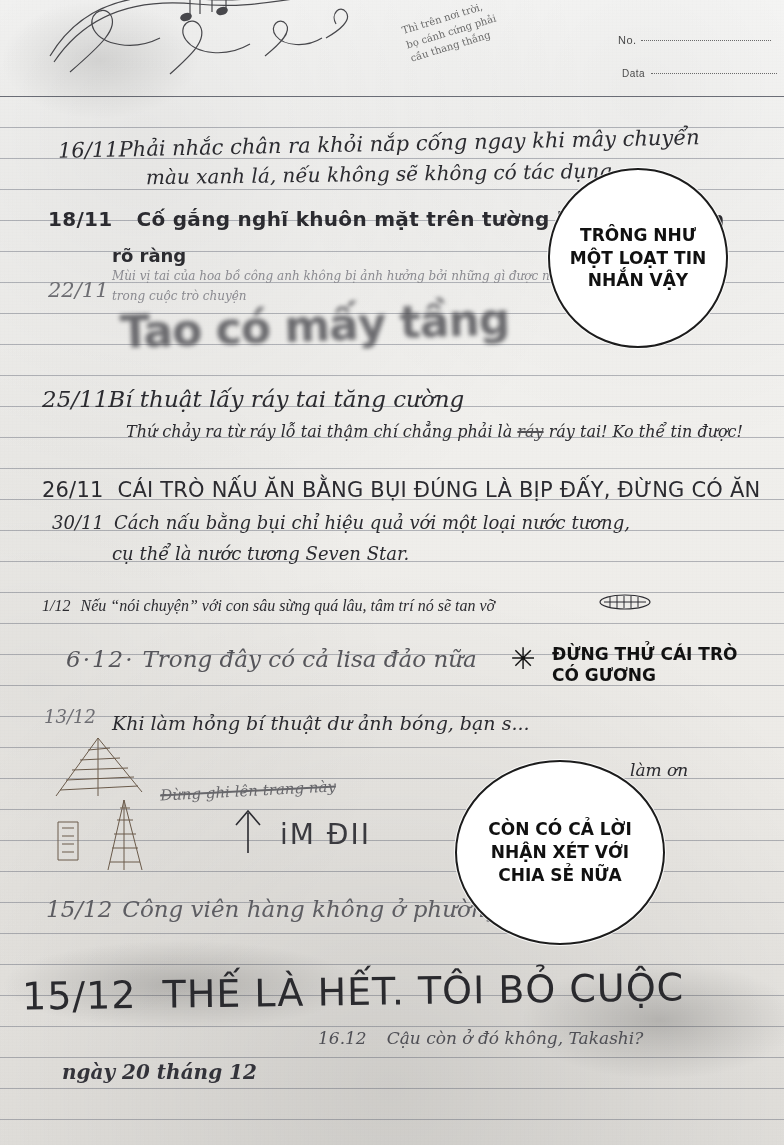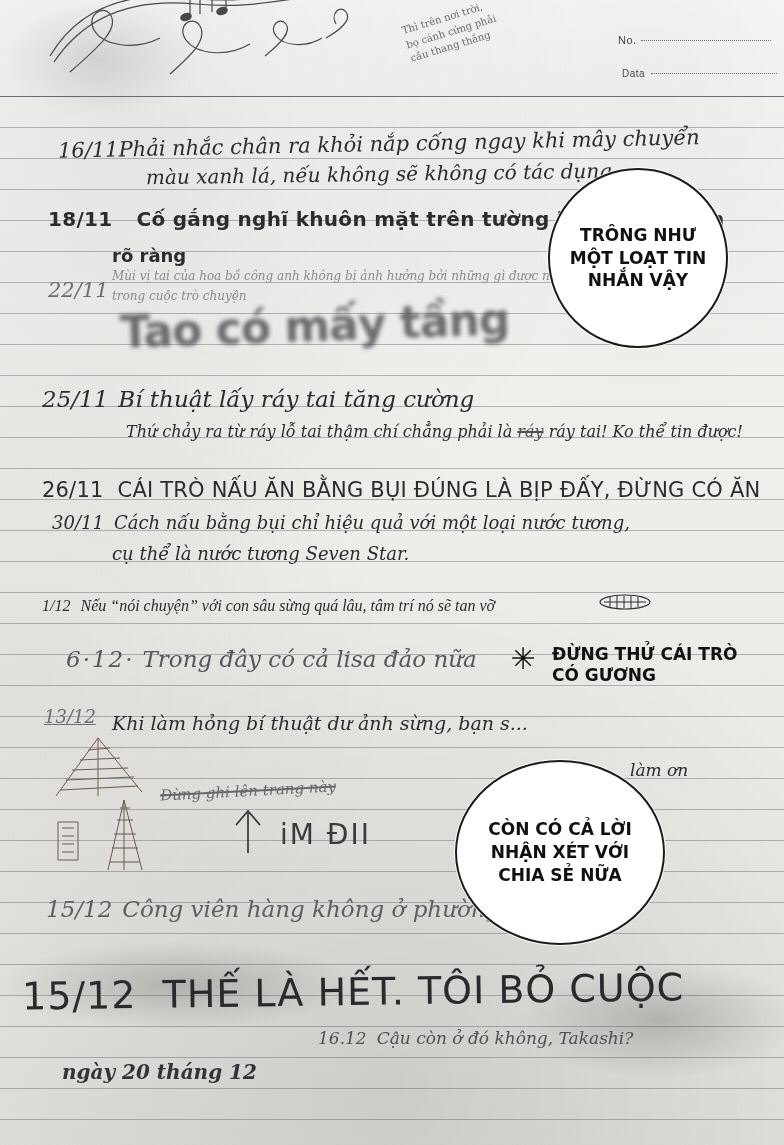--- a/index.html
+++ b/index.html
@@ -144,54 +144,54 @@
     font-family: "DejaVu Sans", sans-serif;
     font-weight: bold;
     font-size: 44px;
     color: #4b4b50;
     letter-spacing: -1px;
     transform: rotate(-2deg);
   }
   #graffiti .blur { filter: blur(2.2px); opacity: .8; }
 
   #e2511 { left: 42px; top: 386px; font-size: 23px; }
-  #e2511 .d { margin-right: 10px; }
+  #e2511 .d { }
   #e2511b { left: 126px; top: 422px; font-size: 16px; }
   .strike { text-decoration: line-through; text-decoration-thickness: 2px; opacity: .8; }
 
   #e2611 { left: 42px; top: 478px; font-size: 21px; font-family: "DejaVu Sans", sans-serif;
            font-style: normal; letter-spacing: .2px; }
   #e2611 .d { margin-right: 14px; }
   #e3011 { left: 52px; top: 512px; font-size: 18px; }
   #e3011 .d { margin-right: 10px; }
   #e3011b { left: 112px; top: 543px; font-size: 18px; }
 
   #e112 { left: 42px; top: 597px; font-size: 16px; font-family: "Liberation Serif", serif; font-style: italic; }
   #e112 .d { margin-right: 10px; }
 
   #e612 { left: 66px; top: 646px; font-size: 23px; color: #55555a; }
   #e612 .d { margin-right: 8px; letter-spacing: 2px; }
 
-  #e1312 { left: 44px; top: 706px; font-size: 18px; color: #6e6e73; text-decoration: underline; }
+  #e1312 { left: 44px; top: 706px; font-size: 18px; color: #6e6e73; }
   #e1312b { left: 112px; top: 712px; font-size: 19px; }
 
   #imdii { left: 280px; top: 818px; font-size: 28px; font-family: "DejaVu Sans", sans-serif;
            font-style: normal; letter-spacing: 2px; color: #3a3a3f; }
   #struck { left: 160px; top: 782px; font-size: 15px; color: #4a4a50; transform: rotate(-3deg); }
   #lamon { left: 630px; top: 760px; font-size: 17px; }
 
   #e1512 { left: 46px; top: 896px; font-size: 23px; color: #5d5d62; }
   #e1512 .d { margin-right: 10px; }
 
   #big1512 { left: 22px; top: 970px; font-size: 38px; font-family: "DejaVu Sans", sans-serif;
              font-style: normal; letter-spacing: 1px; color: #2a2a2e; transform: rotate(-0.8deg); }
   #big1512 .d { margin-right: 26px; }
 
   #e1612 { left: 318px; top: 1028px; font-size: 17px; color: #4f4f55; }
-  #e1612 .d { margin-right: 10px; }
+  #e1612 .d { margin-right: 20px; }
 
   #lastline1 { left: 62px; top: 1060px; font-size: 20px; font-weight: bold; color: #33333a;
                font-family: "DejaVu Serif", serif; font-style: italic; }
   #lastline2 { left: 66px; top: 1090px; font-size: 20px; font-weight: bold; color: #33333a;
                font-family: "DejaVu Serif", serif; font-style: italic; }
 
   
   .bubble {
     position: absolute;
     border-radius: 50%;
@@ -329,21 +329,21 @@
   </svg>
 
   <div class="entry hw" id="e612">
     <span class="d">6·12·</span><span>Trong đây có cả lisa đảo nữa</span>
   </div>
 
   <div class="asterisk">✳</div>
   <div class="callout" id="callout1">ĐỪNG THỬ CÁI TRÒ CÓ GƯƠNG</div>
 
   <div class="entry hw" id="e1312">13/12</div>
-  <div class="entry hw" id="e1312b">Khi làm hỏng bí thuật dư ảnh sừng, bạn s...</div>
+  <div class="entry hw" id="e1312b">Khi làm hỏng bí thuật dư ảnh bóng, bạn s...</div>
 
   <svg class="doodle" id="doodle-tower" viewBox="0 0 180 150">
     <g fill="none" stroke="#6a5a4a" stroke-width="1">
       <path d="M60,8 L18,66 M60,8 L104,62 M22,60 L100,56 M28,50 L96,47 M34,40 L90,38 M42,30 L82,28 M50,20 L72,18"></path>
       <path d="M60,8 L60,66"></path>
       <path d="M86,70 L70,140 M86,70 L104,140 M72,132 L102,132 M74,118 L100,118 M76,104 L98,104 M79,90 L95,90 M82,78 L92,78"></path>
       <path d="M86,70 L86,140"></path>
       <path d="M20,92 L40,92 L40,130 L20,130 Z" stroke="#6a5a4a"></path>
       <path d="M24,98 L36,98 M24,106 L36,106 M24,114 L36,114 M24,122 L36,122"></path>
     </g>

